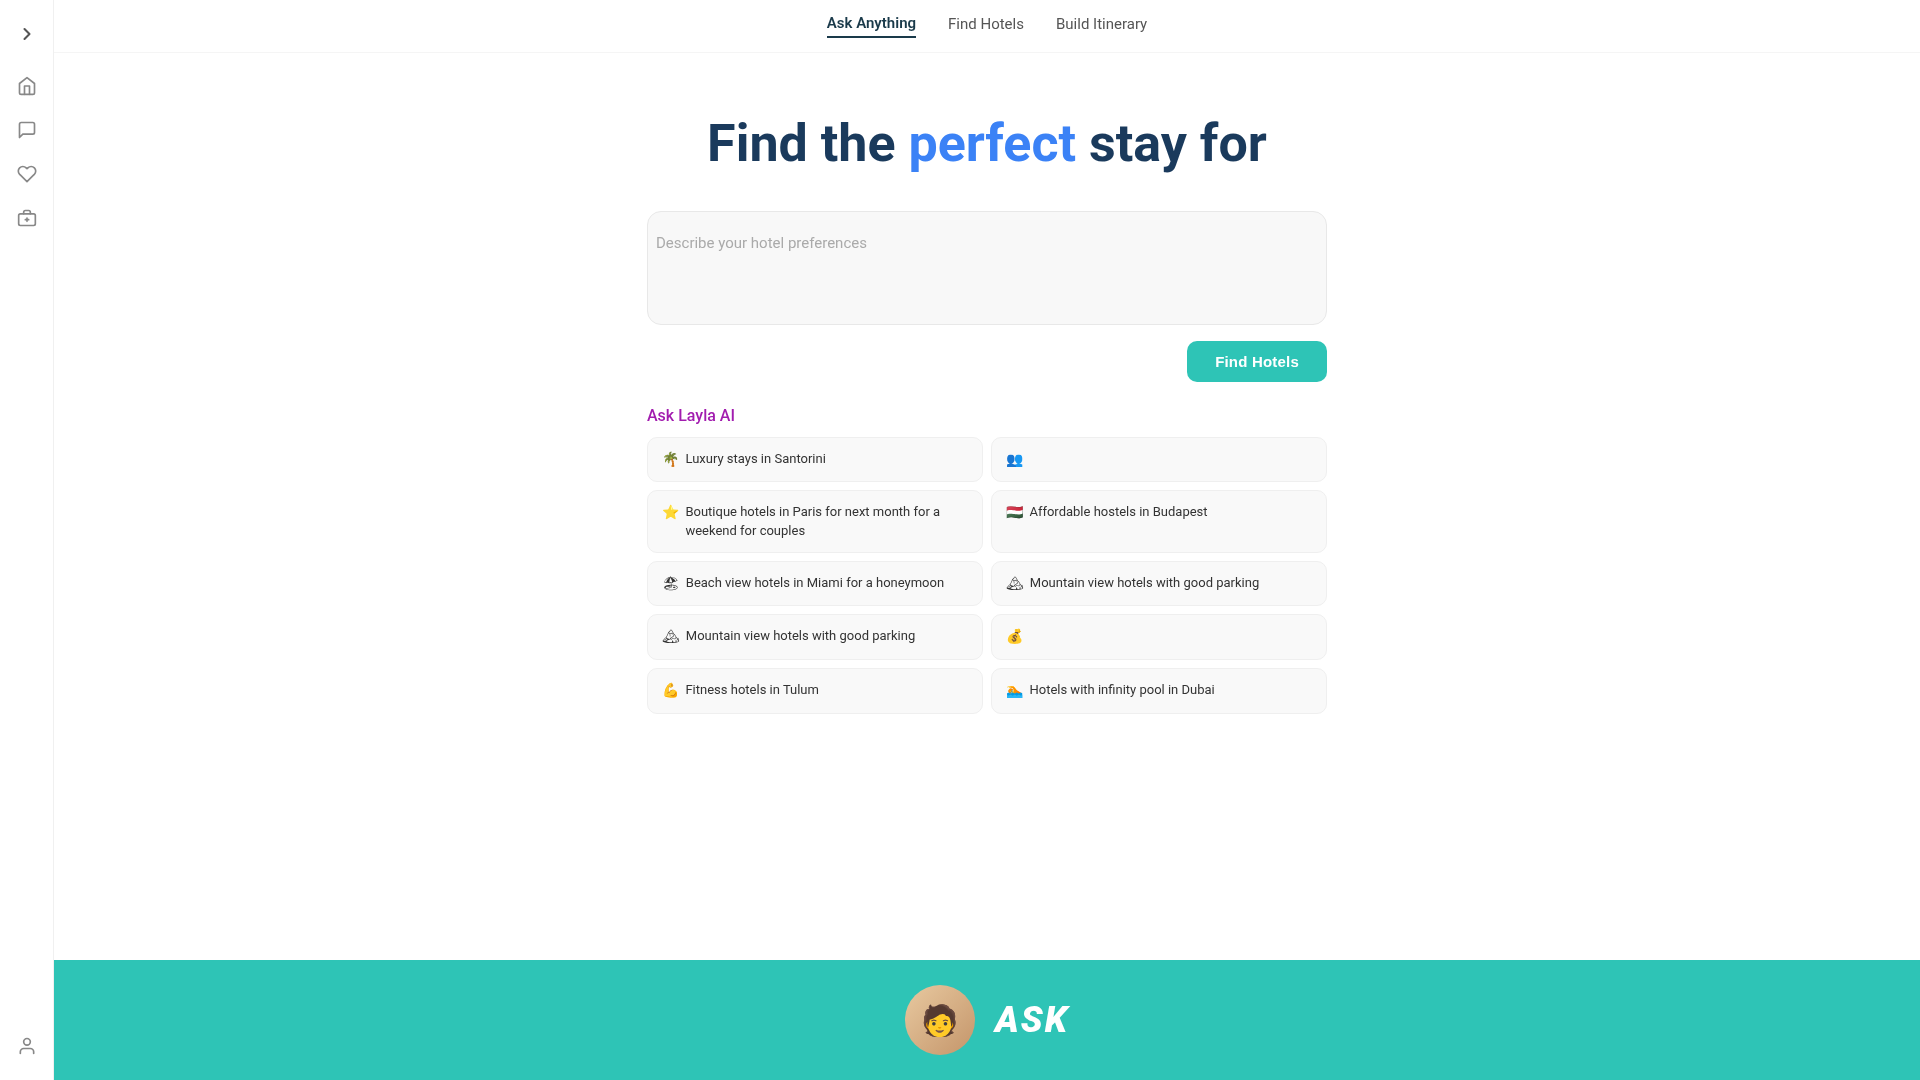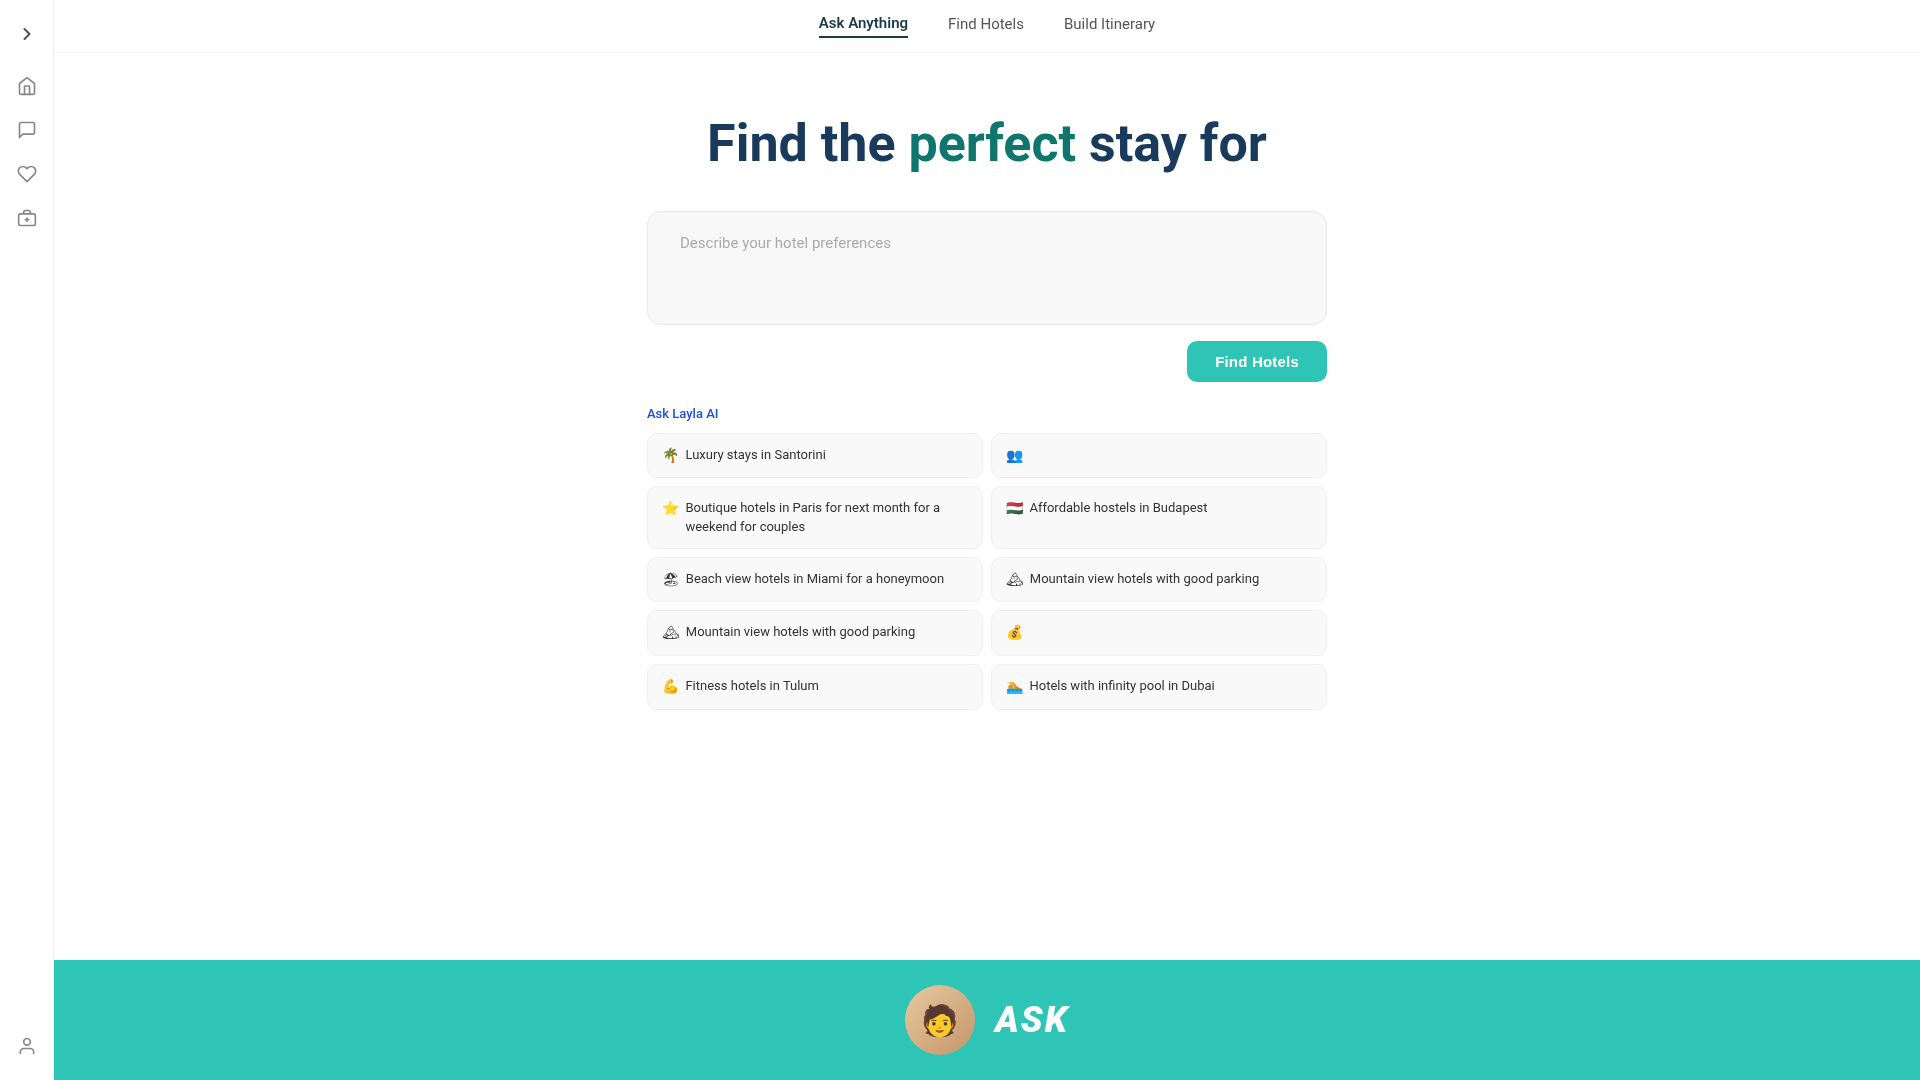--- a/index.html
+++ b/index.html
@@ -68,21 +68,21 @@
       flex-direction: column;
       overflow: hidden;
     }
 
     
     .nav {
       display: flex;
       align-items: center;
       justify-content: center;
       padding: 14px 40px;
-      gap: 40px;
+      gap: 32px;
       border-bottom: 1px solid #f5f5f5;
     }
     .nav-item {
       font-size: 15px;
       color: #555;
       cursor: pointer;
       padding-bottom: 4px;
       text-decoration: none;
     }
     .nav-item.active {
@@ -100,30 +100,30 @@
     }
     .hero-title {
       font-size: 52px;
       font-weight: 700;
       color: #1a3a5c;
       text-align: center;
       line-height: 1.2;
       margin-bottom: 36px;
     }
     .hero-title .highlight {
-      color: #0f766e;
+      color: #3b82f6;
     }
 
     
     .search-container {
       width: 680px;
       background: #f8f8f8;
       border: 1.5px solid #e8e8e8;
       border-radius: 14px;
-      padding: 20px 32px;
+      padding: 20px 8px;
       min-height: 90px;
       margin-bottom: 16px;
     }
     .search-textarea {
       width: 100%;
       background: transparent;
       border: none;
       outline: none;
       font-size: 15px;
       color: #333;
@@ -151,22 +151,22 @@
       font-weight: 600;
       cursor: pointer;
       letter-spacing: 0.2px;
     }
 
     
     .ask-layla-section {
       width: 680px;
     }
     .ask-layla-label {
-      font-size: 13px;
-      color: #1d4ed8;
+      font-size: 16px;
+      color: #a21caf;
       margin-bottom: 12px;
       font-weight: 500;
     }
     .suggestions-grid {
       display: grid;
       grid-template-columns: 1fr 1fr;
       gap: 8px;
     }
     .suggestion-item {
       background: #f9f9f9;

